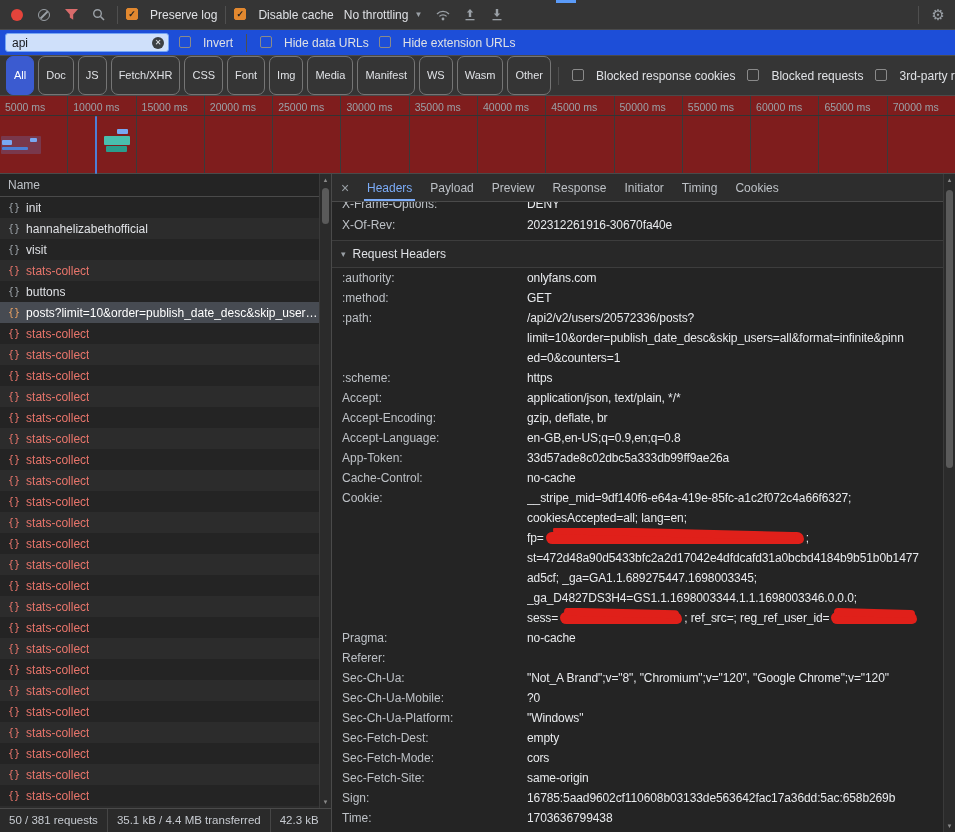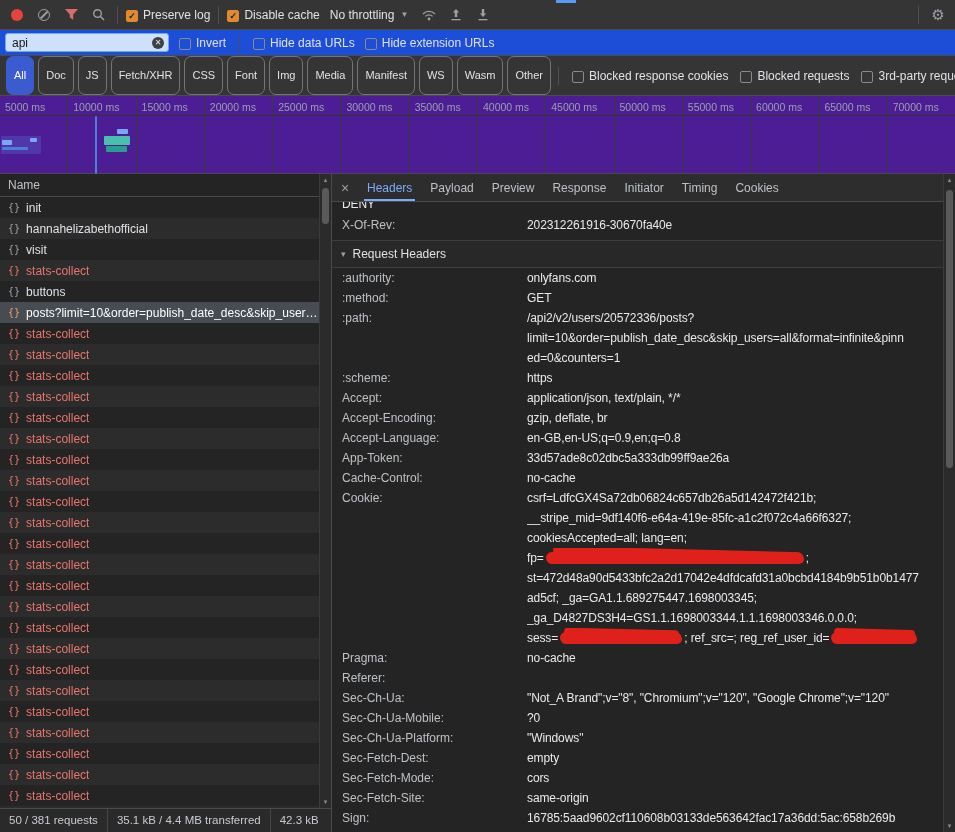--- a/index.html
+++ b/index.html
@@ -18,21 +18,21 @@
   
   .toolbar{flex:0 0 30px;background:#353535;border-bottom:1px solid #4a4a4a;
     display:flex;align-items:center;padding:0 6px;gap:5px}
   .tbtn{width:22px;height:22px;display:flex;align-items:center;justify-content:center;
     color:#9aa0a6;cursor:pointer;flex:0 0 auto}
   .rec-dot{width:12px;height:12px;border-radius:50%;background:#e5443b}
   .clear-icon{width:12px;height:12px;border:1.5px solid #9aa0a6;border-radius:50%;position:relative}
   .clear-icon::after{content:"";position:absolute;left:0;top:4px;width:10px;height:1.5px;
     background:#9aa0a6;transform:rotate(-45deg)}
   .vdiv{width:1px;height:18px;background:#4f4f4f;margin:0 3px;flex:0 0 1px}
-  .cb-label{display:flex;align-items:flex-end;gap:5px;white-space:nowrap;cursor:pointer;color:#dfe1e5}
+  .cb-label{display:flex;align-items:flex-start;gap:12px;white-space:nowrap;cursor:pointer;color:#dfe1e5}
   .cb{width:12px;height:12px;border-radius:2px;border:1px solid #8a8a8a;display:inline-flex;
     align-items:center;justify-content:center;flex:0 0 12px}
   .cb.checked{background:var(--orange);border-color:var(--orange)}
   .cb.checked::after{content:"✓";font-size:9px;color:#222;font-weight:bold}
   .throttle{display:flex;align-items:center;gap:6px;padding:2px 5px;cursor:pointer;white-space:nowrap}
   .caret{font-size:8px;color:#9aa0a6}
   .spacer{flex:1}
   .gear{font-size:15px}
 
   
@@ -47,21 +47,21 @@
 
   
   .typebar{flex:0 0 26px;background:#353535;border-bottom:1px solid #4a4a4a;
     display:flex;align-items:center;gap:4px;padding:0 6px;white-space:nowrap}
   .pill{padding:12px 7px;border:1px solid #757575;border-radius:7px;color:#dfe1e5;
     font-size:11px;line-height:1.2;cursor:pointer}
   .pill.active{background:var(--pill-blue);border-color:var(--pill-blue);color:#fff}
   .mf{display:flex;align-items:center;gap:12px;margin-left:6px}
 
   
-  .overview{flex:0 0 78px;position:relative;background:#4c1d95;border-bottom:1px solid #4a4a4a}
+  .overview{flex:0 0 78px;position:relative;background:#7f1d1d;border-bottom:1px solid #4a4a4a}
   .ov-cols{display:flex;height:100%}
   .ov-col{flex:1;border-left:1px solid #3a3a3a;padding:4px 0 0 5px;overflow:hidden}
   .ov-col.first{border-left:none}
   .ov-label{font-size:10.5px;color:#9aa0a6;white-space:nowrap}
   .ov-hline{position:absolute;left:0;right:0;top:19px;height:1px;background:#333}
   .ov-bars{position:absolute;left:0;top:18px;right:0;bottom:0}
   .ov-bar{position:absolute;border-radius:1px}
 
   
   .main{flex:1;display:flex;min-height:0}
@@ -418,20 +418,21 @@
             <span class="tab">Response</span>
             <span class="tab">Initiator</span>
             <span class="tab">Timing</span>
             <span class="tab">Cookies</span>
           </span>
       </div>
       <div class="hdr-scroll">
           <div class="clip-row">
             <div class="clip-inner">
               <div class="h-row">
+                <span class="h-name">X-Frame-Options:</span>
                 <div class="h-val">
                   <div class="h-line">DENY</div>
                 </div>
               </div>
             </div>
           </div>
           <div class="h-row">
             <span class="h-name">X-Of-Rev:</span>
             <div class="h-val">
               <div class="h-line">202312261916-30670fa40e</div>
@@ -494,21 +495,20 @@
           </div>
           <div class="h-row">
             <span class="h-name">Cache-Control:</span>
             <div class="h-val">
               <div class="h-line">no-cache</div>
             </div>
           </div>
           <div class="h-row">
             <span class="h-name">Cookie:</span>
             <div class="h-val">
-              <div class="h-line">csrf=LdfcGX4Sa72db06824c657db26a5d142472f421b;</div>
               <div class="h-line">__stripe_mid=9df140f6-e64a-419e-85fc-a1c2f072c4a66f6327;</div>
               <div class="h-line">cookiesAccepted=all; lang=en;</div>
               <div class="h-line">fp=<span class="redact" style="width: 258px;"></span>;</div>
               <div class="h-line">st=472d48a90d5433bfc2a2d17042e4dfdcafd31a0bcbd4184b9b51b0b1477</div>
               <div class="h-line">ad5cf; _ga=GA1.1.689275447.1698003345;</div>
               <div class="h-line">_ga_D4827DS3H4=GS1.1.1698003344.1.1.1698003346.0.0.0;</div>
               <div class="h-line">sess=<span class="redact" style="width: 122px;"></span>; ref_src=; reg_ref_user_id=<span class="redact" style="width: 86px;"></span></div>
             </div>
           </div>
           <div class="h-row">

